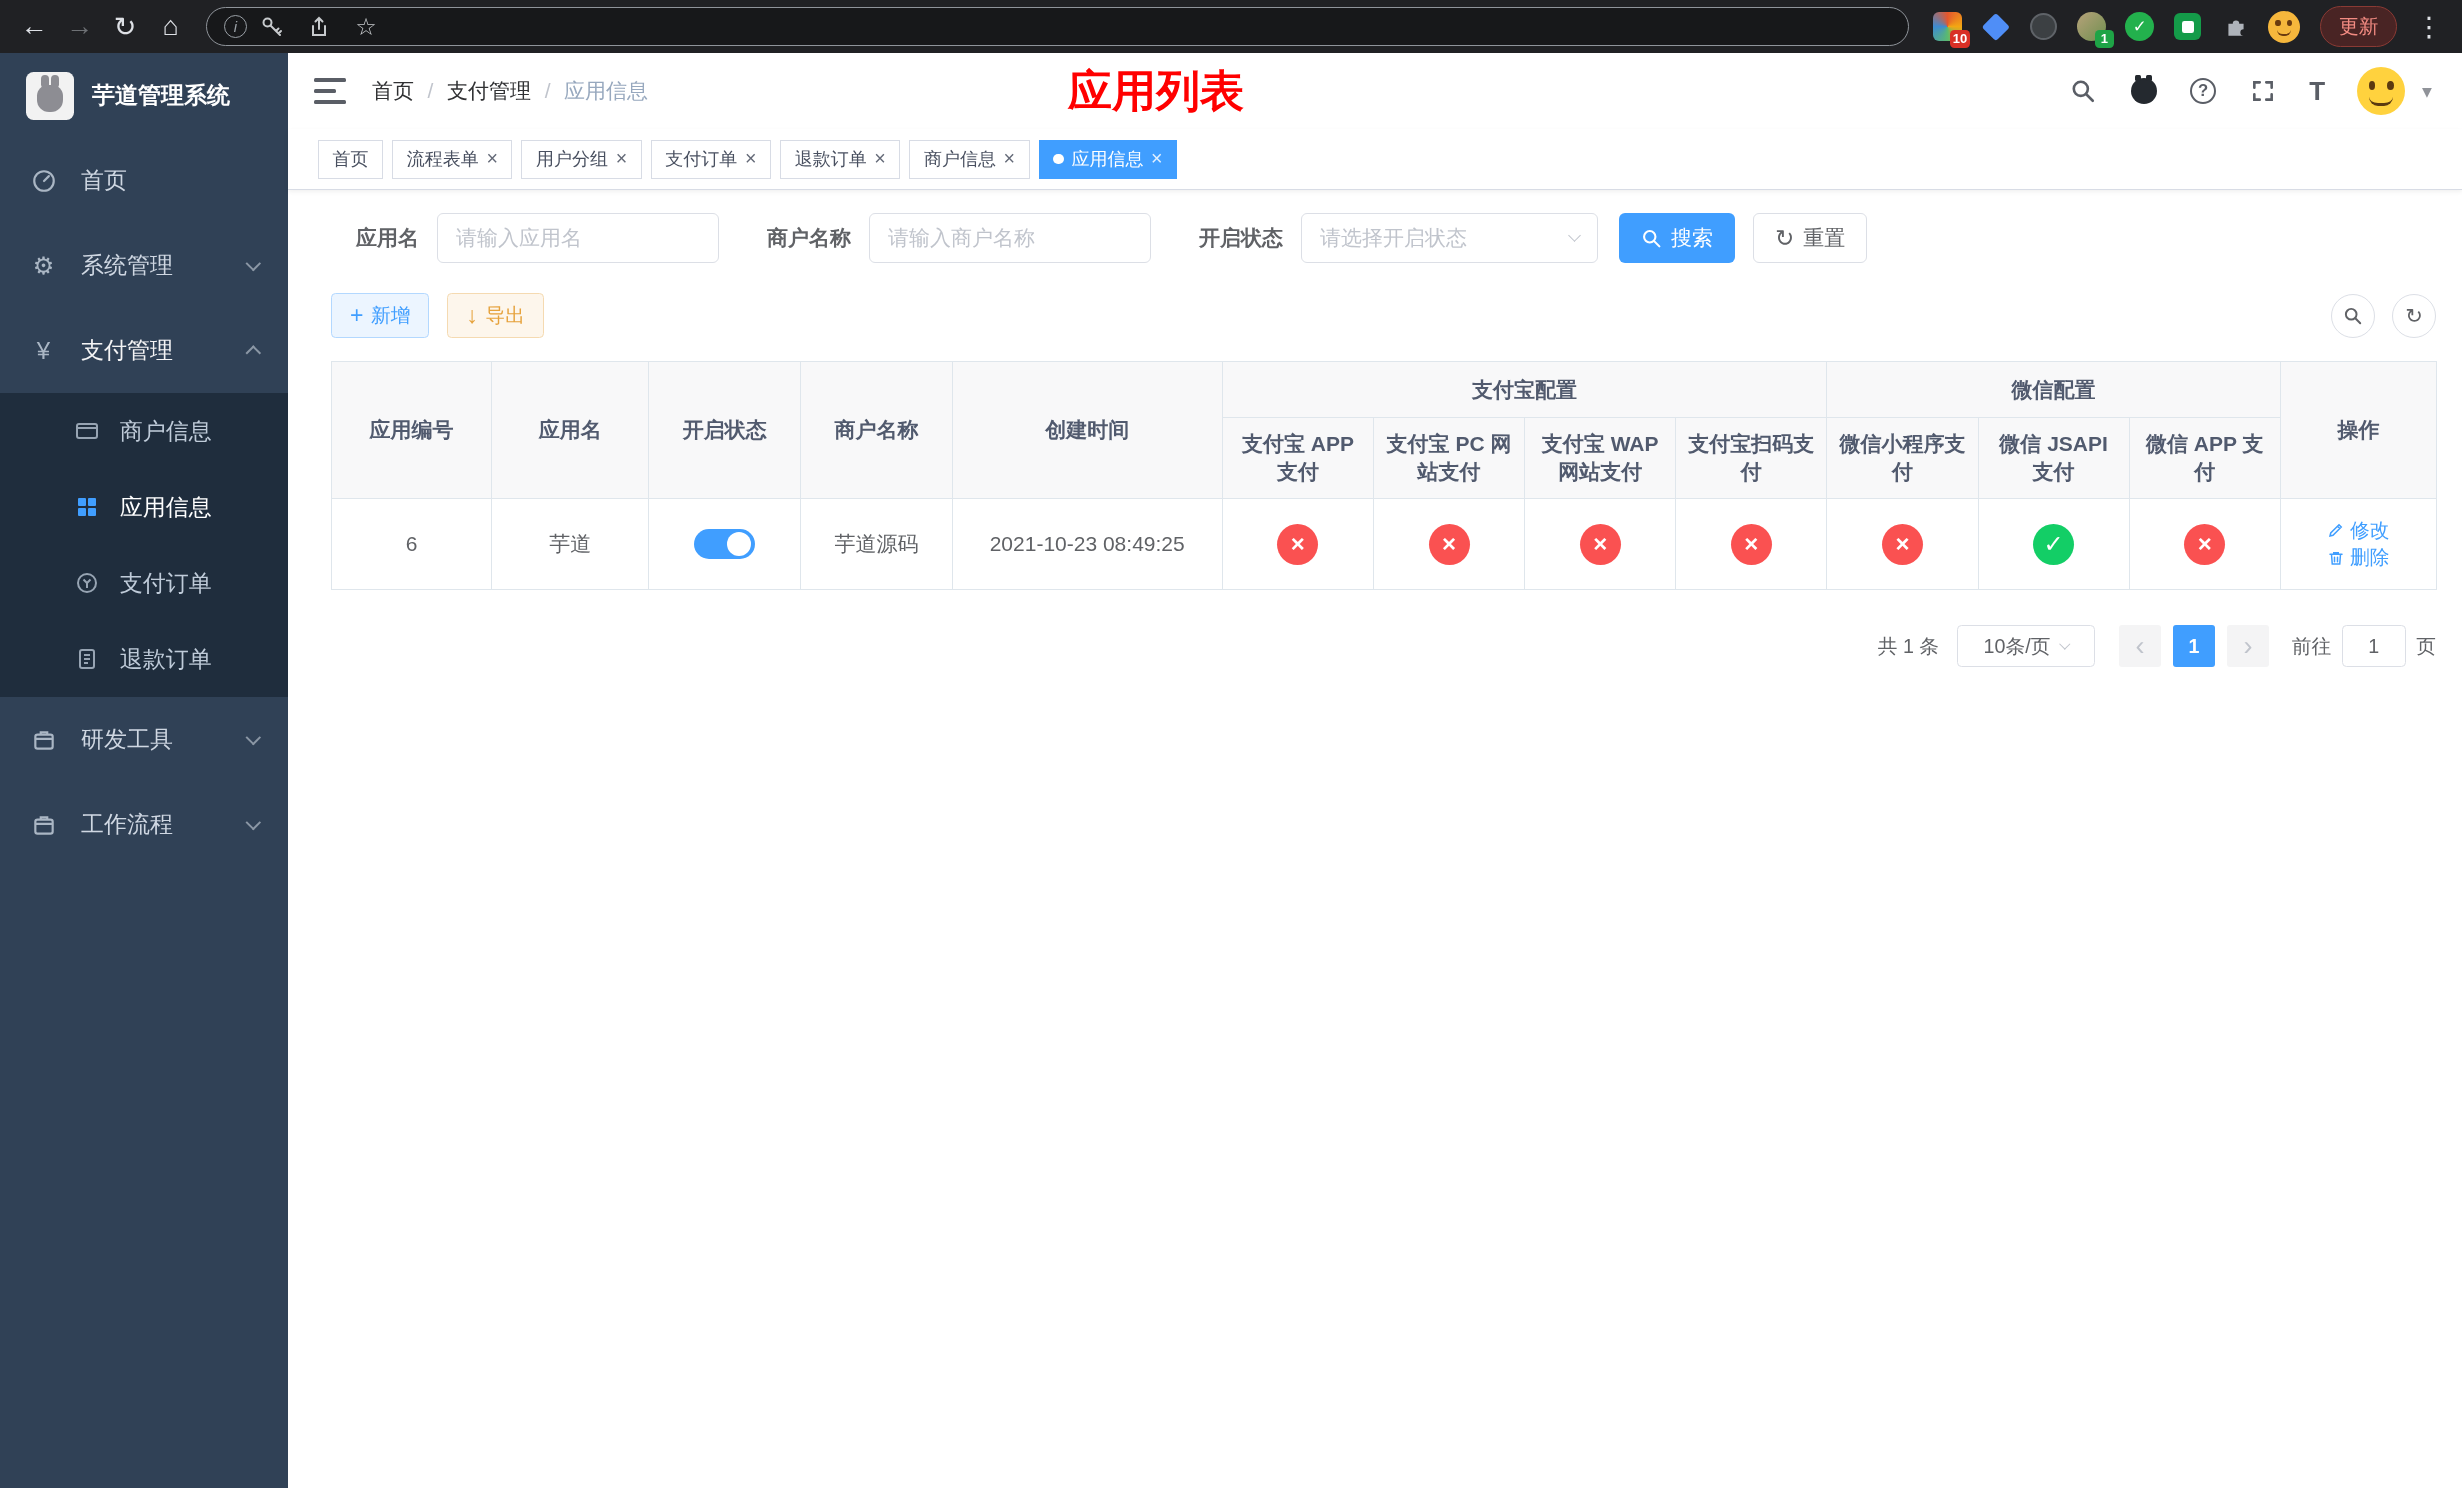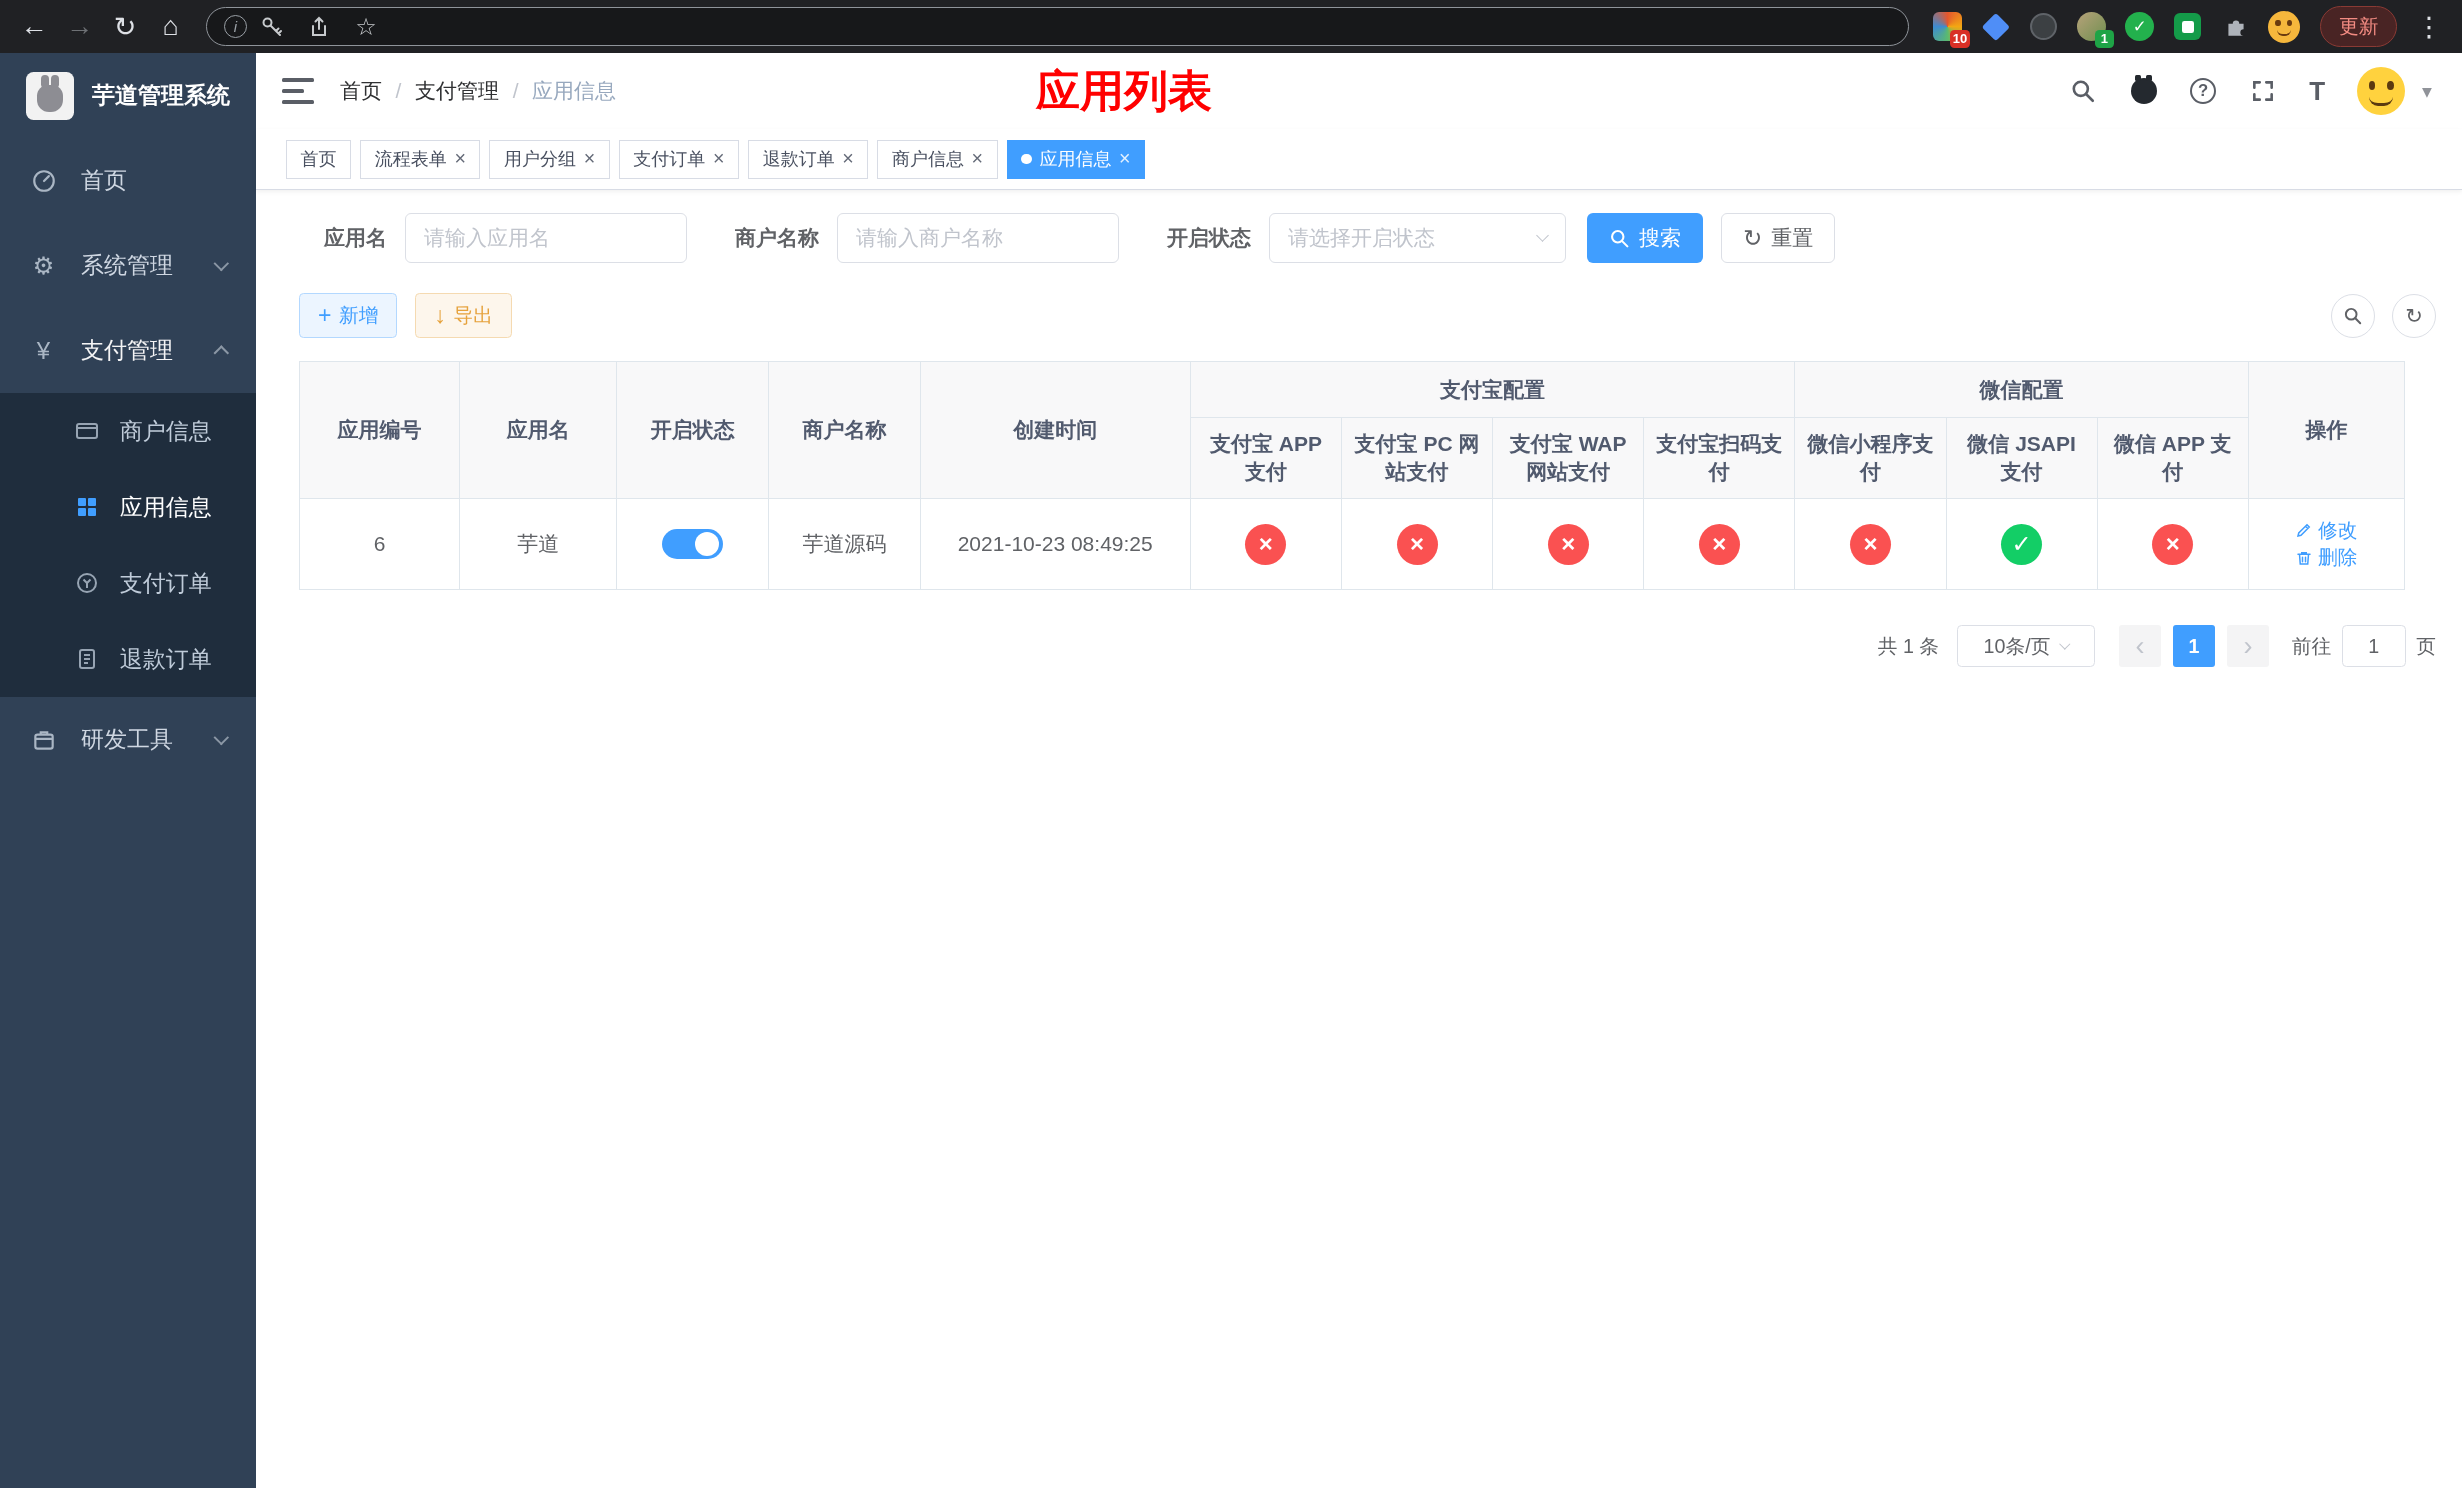--- a/index.html
+++ b/index.html
@@ -43,21 +43,21 @@
   .profile-face u { position:absolute; left:9px; right:9px; bottom:6.8px; height:6px;
     border-bottom:2.3px solid #6b3b0f; border-radius:0 0 7.6px 7.6px; }
   .update-pill { background:rgba(217,48,37,.22); border:0.8px solid #8a3a34; color:#f28b82;
     font-size:19.7px; padding:6px 18px; border-radius:21px; margin:0 7.6px; white-space:nowrap; }
   .dots-btn { font-size:27px; color:#dee1e6; padding:0 6px; }
 
   
   .app { display:flex; height:1436px; }
 
   
-  .sidebar { width:256px; flex:0 0 auto; background:var(--sidebar_bg,#304156); color:#bfcbd9; }
+  .sidebar { width:288px; flex:0 0 auto; background:var(--sidebar_bg,#304156); color:#bfcbd9; }
   .logo-row { height:85px; display:flex; align-items:center; padding-left:26px; gap:18px; }
   .logo-img { width:48px; height:48px; border-radius:7.6px; background:#f2f2f2; position:relative; overflow:hidden; }
   .logo-img b { position:absolute; left:10.6px; right:10.6px; top:13.6px; bottom:7.6px; background:#8d8d93; border-radius:40% 40% 45% 45%; }
   .logo-img b:before, .logo-img b:after { content:""; position:absolute; top:-10.6px; width:7.6px; height:13.6px; background:#8d8d93; border-radius:3.8px; }
   .logo-img b:before { left:4.5px; } .logo-img b:after { right:4.5px; }
   .logo-title { color:#fff; font-size:23px; font-weight:600; white-space:nowrap; }
   .menu-item { height:85px; display:flex; align-items:center; padding:0 29px; gap:23px;
     font-size:23px; color:#cfd7e2; cursor:pointer; }
   .menu-item .mi-ic { width:29px; display:flex; justify-content:center; color:#aab6c4; font-size:24px; }
   .menu-item.open-parent { color:#f4f4f5; }
@@ -317,20 +317,30 @@
       <span class="mi-ic">
         <svg class="ic" width="26" height="26" viewBox="0 0 24 24" fill="none" stroke="currentColor" stroke-width="2">
           <rect x="4" y="7" width="16" height="13" rx="2"></rect>
             <path d="M4 11 h16 M9 7 V5 h6 v2"></path>
         </svg>
       </span>
       <span>研发工具</span>
       <span class="chev"></span>
     </div>
 
+    <div class="menu-item">
+      <span class="mi-ic">
+        <svg class="ic" width="26" height="26" viewBox="0 0 24 24" fill="none" stroke="currentColor" stroke-width="2">
+          <rect x="4" y="7" width="16" height="13" rx="2"></rect>
+            <path d="M4 11 h16 M9 7 V5 h6 v2"></path>
+        </svg>
+      </span>
+      <span>工作流程</span>
+      <span class="chev"></span>
+    </div>
   </aside>
 
   <div class="main">
     <div class="annotation">应用列表</div>
 
     <header class="navbar">
       <span class="hamburger">
           <i></i>
           <i></i>
           <i></i>

